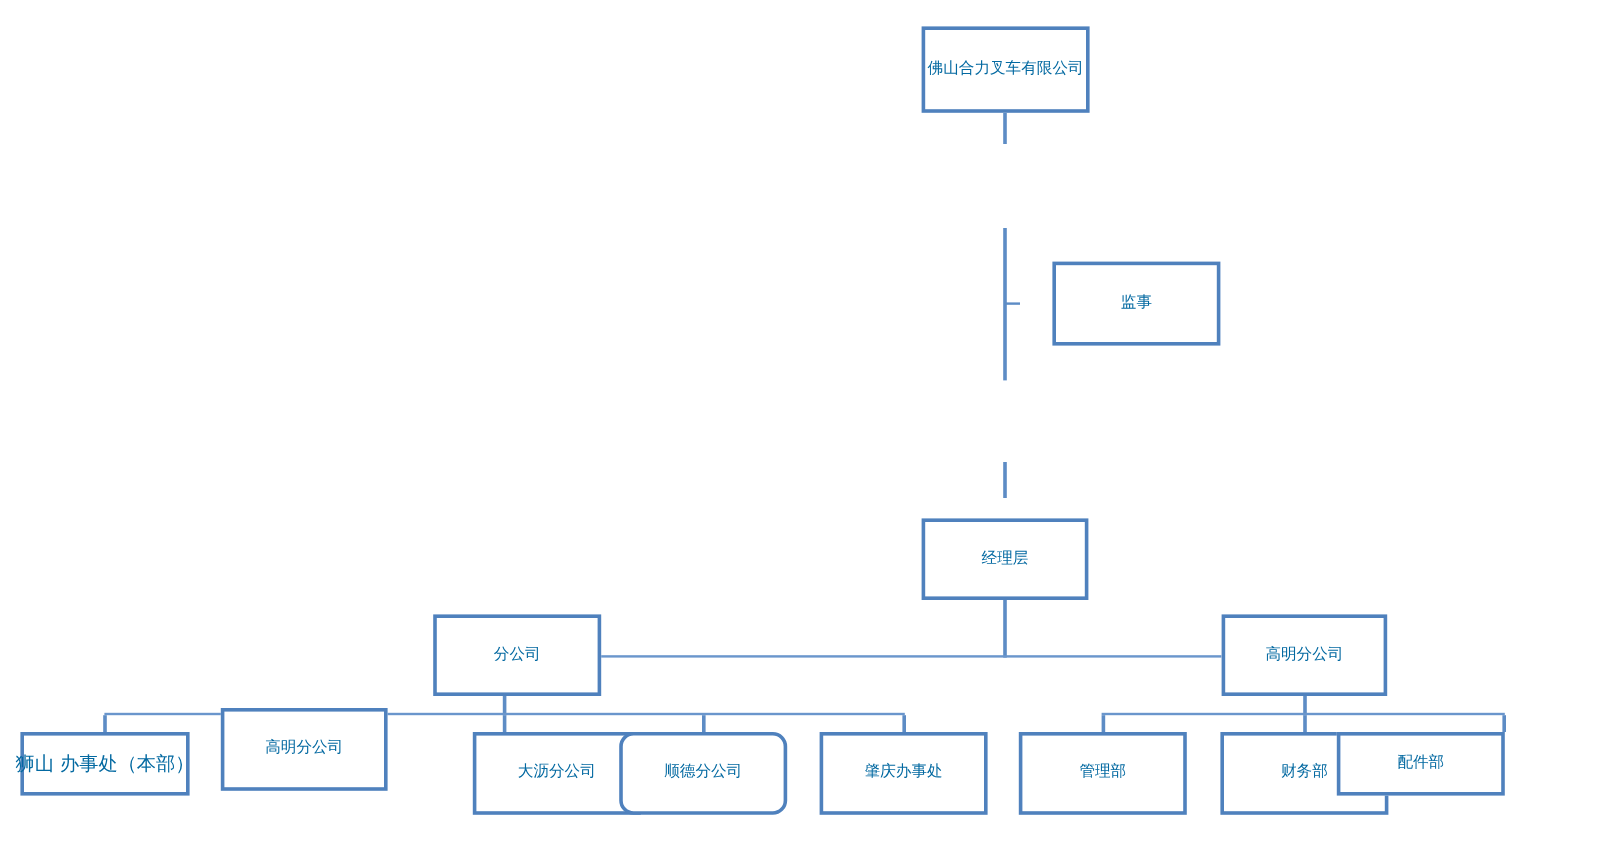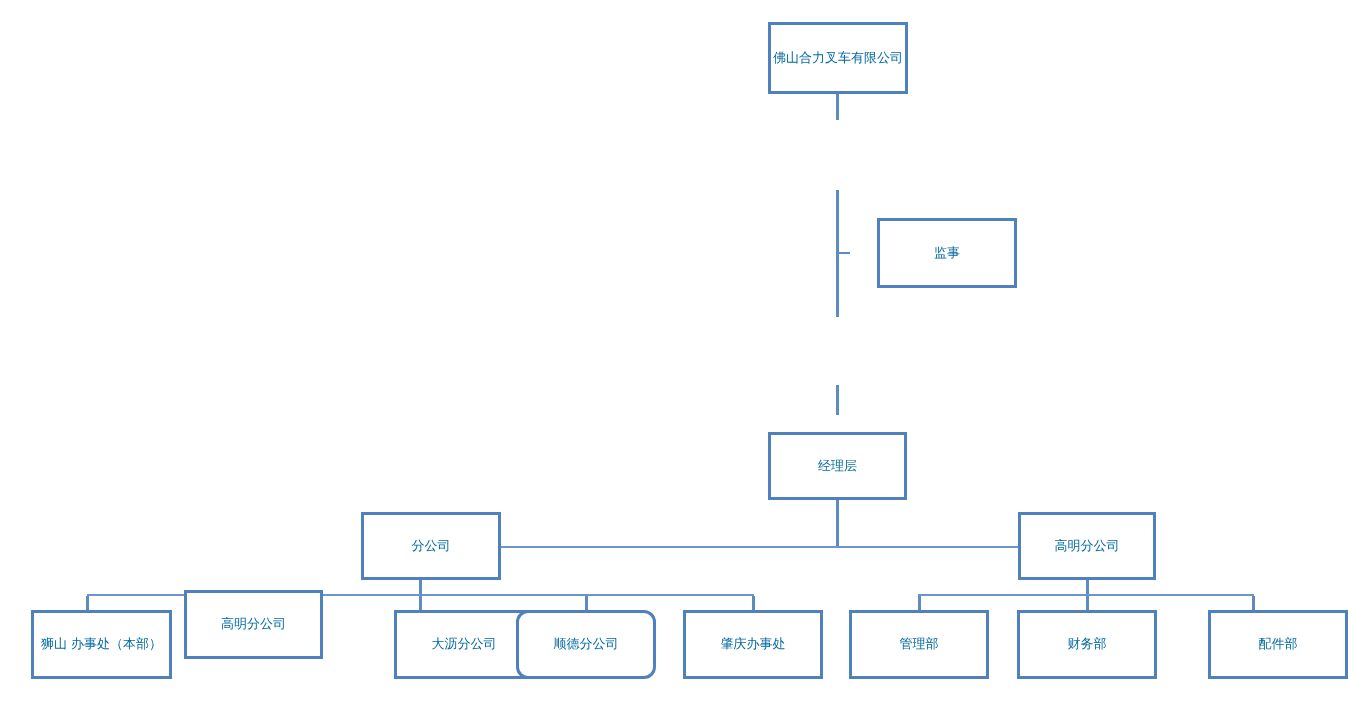--- a/index.html
+++ b/index.html
@@ -63,22 +63,22 @@
   <div class="line" style="left:918px;  top:596px; width:3px;   height:14px;"></div>
   <div class="line" style="left:1086px; top:596px; width:3px;   height:14px;"></div>
   <div class="line" style="left:1252px; top:596px; width:3px;   height:14px;"></div>
 
   <div class="node" style="left:768px;  top:22px;  width:140px; height:72px;">佛山合力叉车有限公司</div>
   <div class="node" style="left:850px;  top:218px; width:140px; height:70px;margin-left:27px;">监事</div>
   <div class="node" style="left:768px;  top:432px; width:139px; height:68px;">经理层</div>
   <div class="node" style="left:350px;  top:512px; width:140px; height:68px;margin-left:11px;">分公司</div>
   <div class="node" style="left:1018px; top:512px; width:138px; height:68px;">高明分公司</div>
 
-  <div class="node" style="left:31px;   top:610px; width:141px; height:69px; font-size:13px;">狮山 办事处（本部）</div>
+  <div class="node" style="left:17px;   top:610px; width:141px; height:53px; font-size:16px;">狮山 办事处（本部）</div>
   <div class="node" style="left:184px;  top:590px; width:139px; height:69px;">高明分公司</div>
   <div class="node" style="left:350px;  top:610px; width:140px; height:69px;margin-left:44px;">大沥分公司</div>
   <div class="node" style="left:516px;  top:610px; width:140px; height:69px;border-radius:12px;">顺德分公司</div>
   <div class="node" style="left:683px;  top:610px; width:140px; height:69px;">肇庆办事处</div>
   <div class="node" style="left:849px;  top:610px; width:140px; height:69px;">管理部</div>
   <div class="node" style="left:1017px; top:610px; width:140px; height:69px;">财务部</div>
-  <div class="node" style="left:1208px; top:610px; width:140px; height:69px;">配件部</div>
+  <div class="node" style="left:1114px; top:610px; width:140px; height:53px;">配件部</div>
 
 </div>
 
 </body></html>

